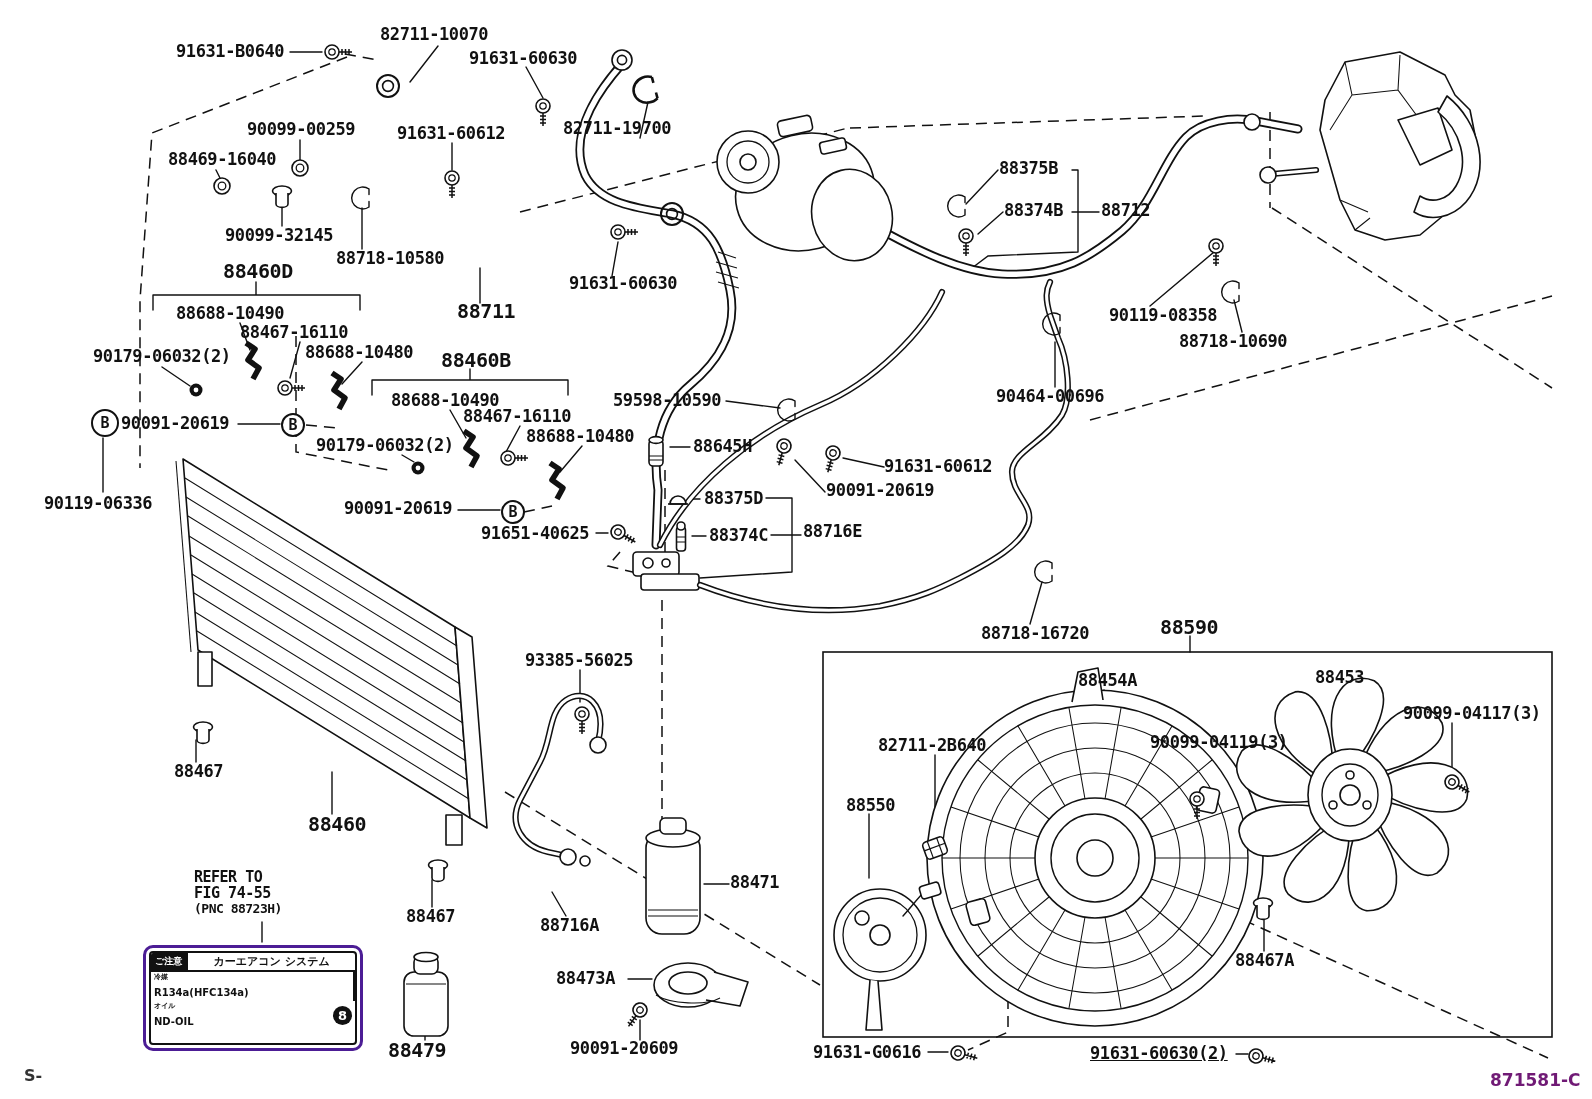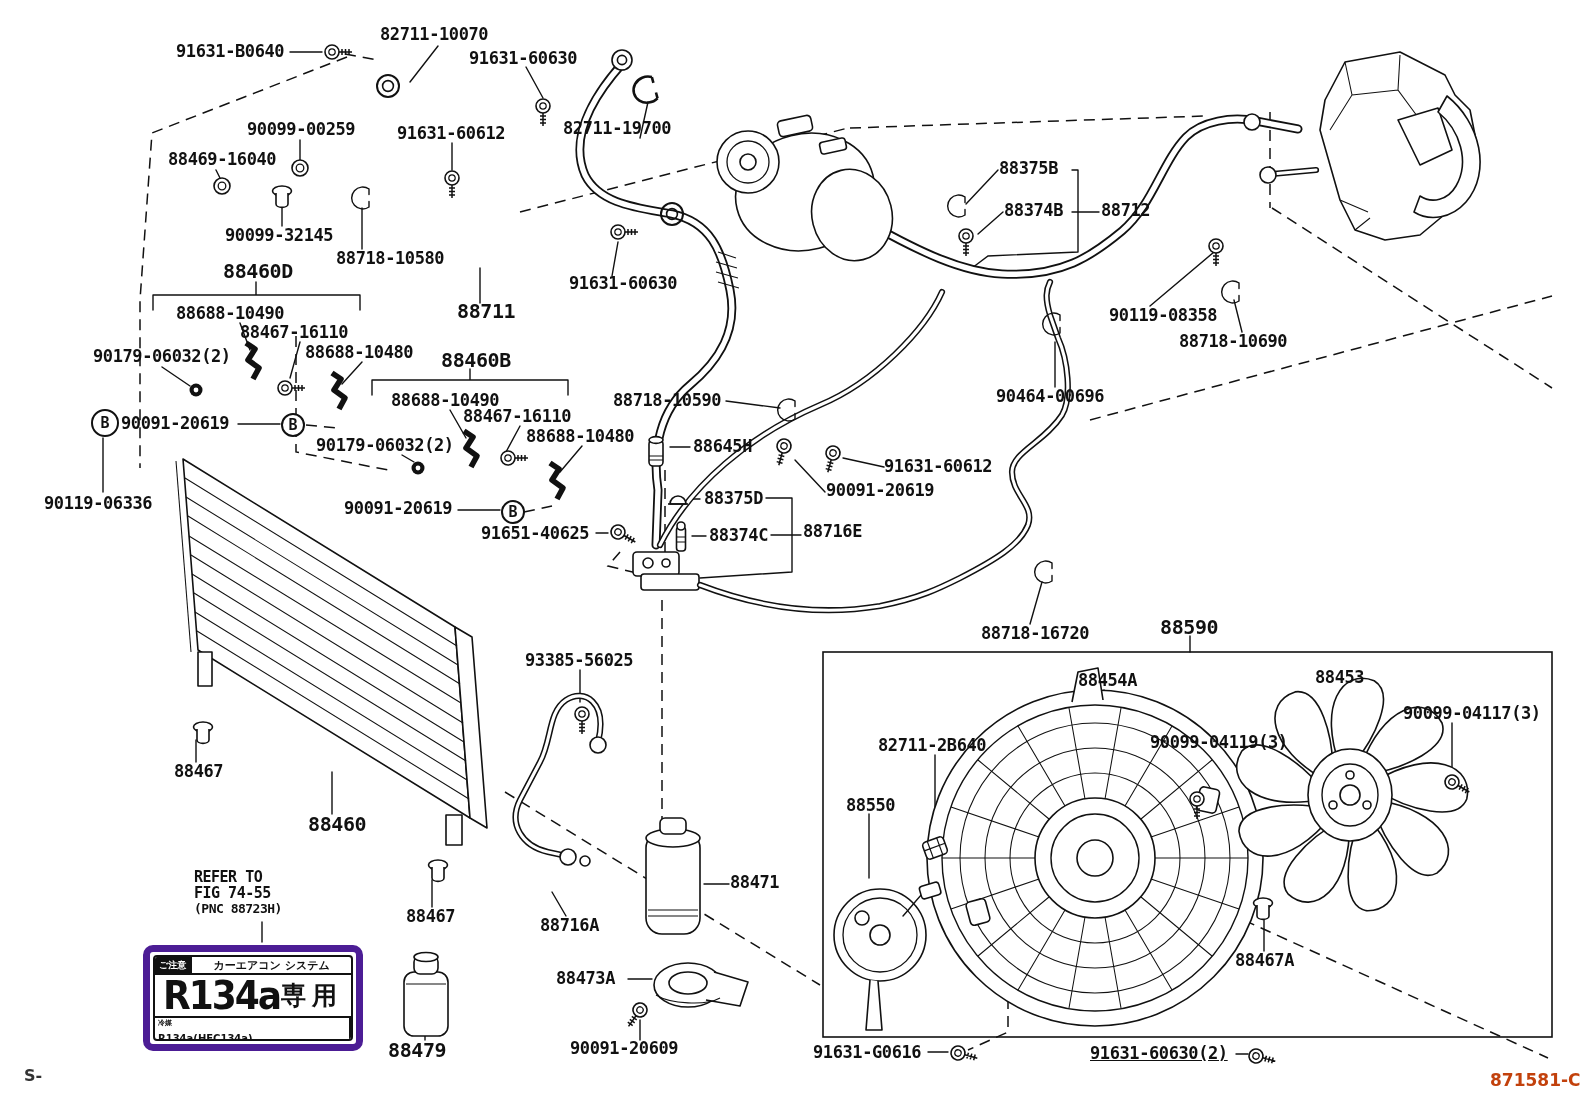--- a/index.html
+++ b/index.html
@@ -8,25 +8,25 @@
   #art{position:absolute;left:0;top:0;}
   .plabel{position:absolute;font:bold 17px "DejaVu Sans Mono",monospace;color:#111;
           white-space:nowrap;letter-spacing:-0.4px;line-height:1;}
   .plabel.big{font-size:20px;}
   .bmark{position:absolute;border:2px solid #111;border-radius:50%;background:#fff;
          display:flex;align-items:center;justify-content:center;
          font:bold 15px "DejaVu Sans Mono",monospace;box-sizing:border-box;}
   #refer-note{position:absolute;left:194px;top:869px;font-weight:bold;line-height:16px;
               font-size:15px;letter-spacing:-0.5px;}
   #refer-note .rn3{font-size:13px;}
-  #footer-code{position:absolute;left:1490px;top:1070px;font:bold 17px "DejaVu Sans",sans-serif;color:#c2410c;}
+  #footer-code{position:absolute;left:1490px;top:1070px;font:bold 17px "DejaVu Sans",sans-serif;color:#701a75;}
   #corner-mark{position:absolute;left:24px;top:1066px;font:bold 16px "DejaVu Sans",sans-serif;color:#333;}
   
   #placard{position:absolute;left:143px;top:945px;width:220px;height:106px;
-           border:7px solid #4c1d95;border-radius:10px;background:#fff;padding:3px;box-sizing:border-box;}
+           border:3px solid #4c1d95;border-radius:10px;background:#fff;padding:3px;box-sizing:border-box;}
   .pl-inner{border:2px solid #111;border-radius:4px;height:100%;display:flex;flex-direction:column;box-sizing:border-box;overflow:hidden;}
   .pl-head{display:flex;border-bottom:2px solid #111;height:17px;align-items:stretch;}
   .pl-notice{background:#111;color:#fff;font-size:9px;font-weight:bold;padding:2px 4px 0;white-space:nowrap;}
   .pl-headtxt{flex:1;text-align:center;font-size:11px;font-weight:bold;border-left:2px solid #111;
               font-family:"DejaVu Sans",sans-serif;padding-top:1px;white-space:nowrap;}
   .pl-main{display:flex;align-items:center;justify-content:space-between;border-bottom:2px solid #111;
            flex:1;padding:0 8px;}
   .pl-r134a{font:bold 36px "DejaVu Sans",sans-serif;letter-spacing:-2px;transform:scaleY(1.1);}
   .pl-senyo{font:bold 25px "DejaVu Sans",sans-serif;letter-spacing:6px;}
   .pl-bottom{display:flex;height:30px;flex-direction:column;}
@@ -353,21 +353,21 @@
       <div class="plabel" style="left: 93px; top: 348px;">90179-06032(2)</div>
       <div class="plabel" style="left: 121px; top: 415px;">90091-20619</div>
       <div class="plabel" style="left: 44px; top: 495px;">90119-06336</div>
       <div class="plabel big" style="left: 441px; top: 350px; font-size: 20px;">88460B</div>
       <div class="plabel" style="left: 391px; top: 392px;">88688-10490</div>
       <div class="plabel" style="left: 463px; top: 408px;">88467-16110</div>
       <div class="plabel" style="left: 526px; top: 428px;">88688-10480</div>
       <div class="plabel" style="left: 316px; top: 437px;">90179-06032(2)</div>
       <div class="plabel" style="left: 344px; top: 500px;">90091-20619</div>
       <div class="plabel" style="left: 481px; top: 525px;">91651-40625</div>
-      <div class="plabel" style="left: 613px; top: 392px;">88718-10590</div>
+      <div class="plabel" style="left: 613px; top: 392px;">59598-10590</div>
       <div class="plabel" style="left: 693px; top: 438px;">88645H</div>
       <div class="plabel" style="left: 704px; top: 490px;">88375D</div>
       <div class="plabel" style="left: 709px; top: 527px;">88374C</div>
       <div class="plabel" style="left: 803px; top: 523px;">88716E</div>
       <div class="plabel" style="left: 884px; top: 458px;">91631-60612</div>
       <div class="plabel" style="left: 826px; top: 482px;">90091-20619</div>
       <div class="plabel" style="left: 999px; top: 160px;">88375B</div>
       <div class="plabel" style="left: 1004px; top: 202px;">88374B</div>
       <div class="plabel" style="left: 1101px; top: 202px;">88712</div>
       <div class="plabel" style="left: 1109px; top: 307px;">90119-08358</div>
@@ -403,24 +403,20 @@
     <div>FIG 74-55</div>
     <div class="rn3">(PNC 88723H)</div>
   </div>
 
   <div id="placard">
     <div class="pl-inner">
       <div class="pl-head">
         <span class="pl-notice">ご注意</span>
         <span class="pl-headtxt">カーエアコン  システム</span>
       </div>
-      <div class="pl-main">
-        <span class="pl-r134a">R134a</span>
-        <span class="pl-senyo">専用</span>
-      </div>
       <div class="pl-bottom">
         <div class="pl-cell pl-c1">
           <span class="pl-ct">冷媒</span>
           <span class="pl-cv">R134a(HFC134a)</span>
         </div>
         <div class="pl-cell pl-c2">
           <span class="pl-txt">
             <span class="pl-ct">オイル</span>
             <span class="pl-cv">ND-OIL</span>
           </span>

